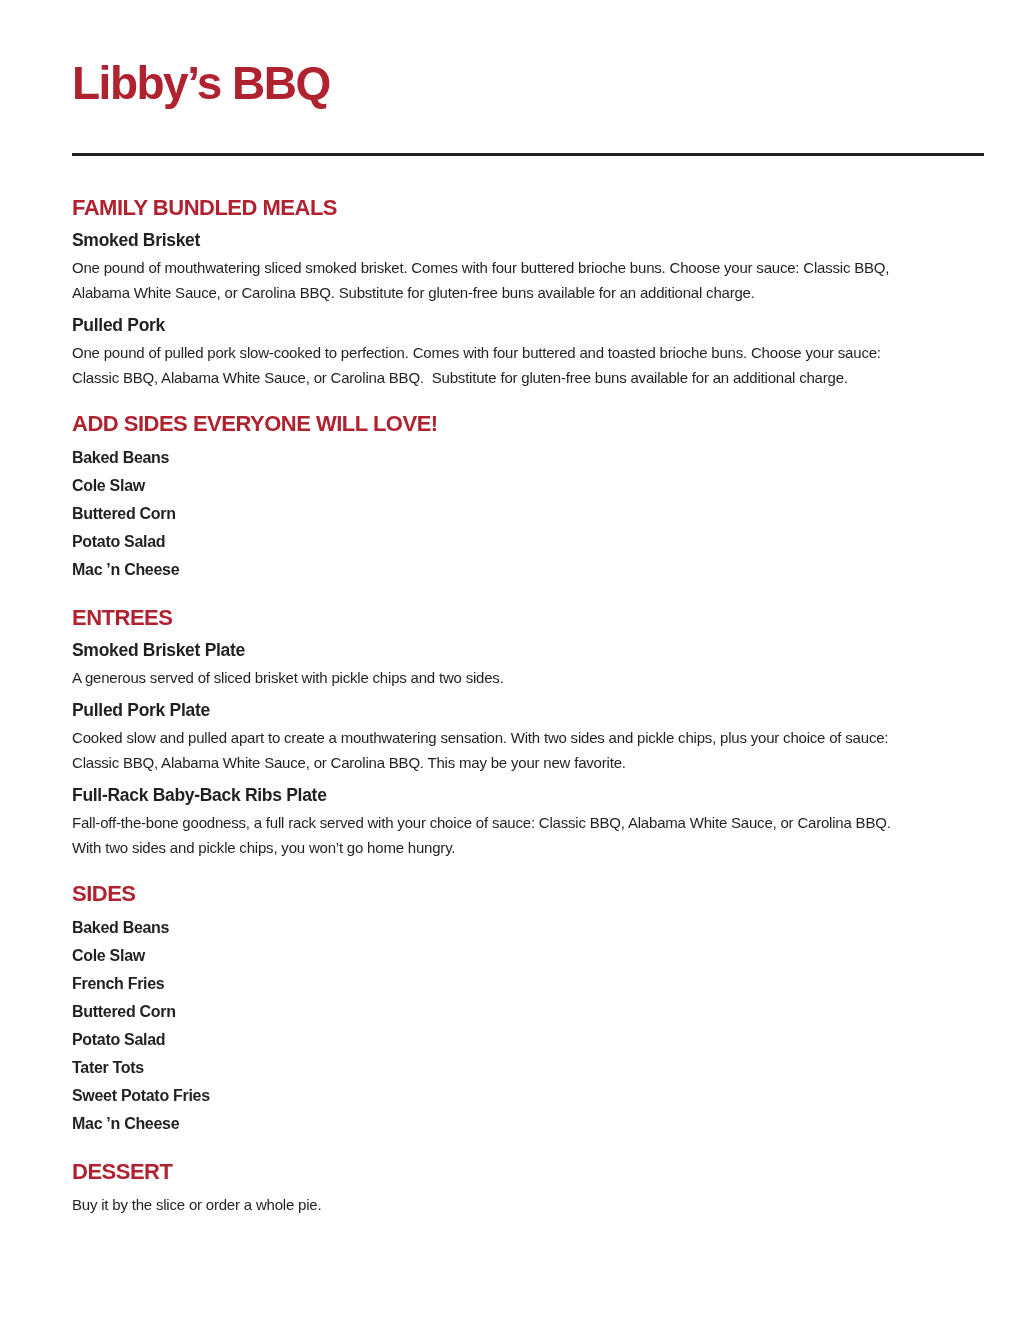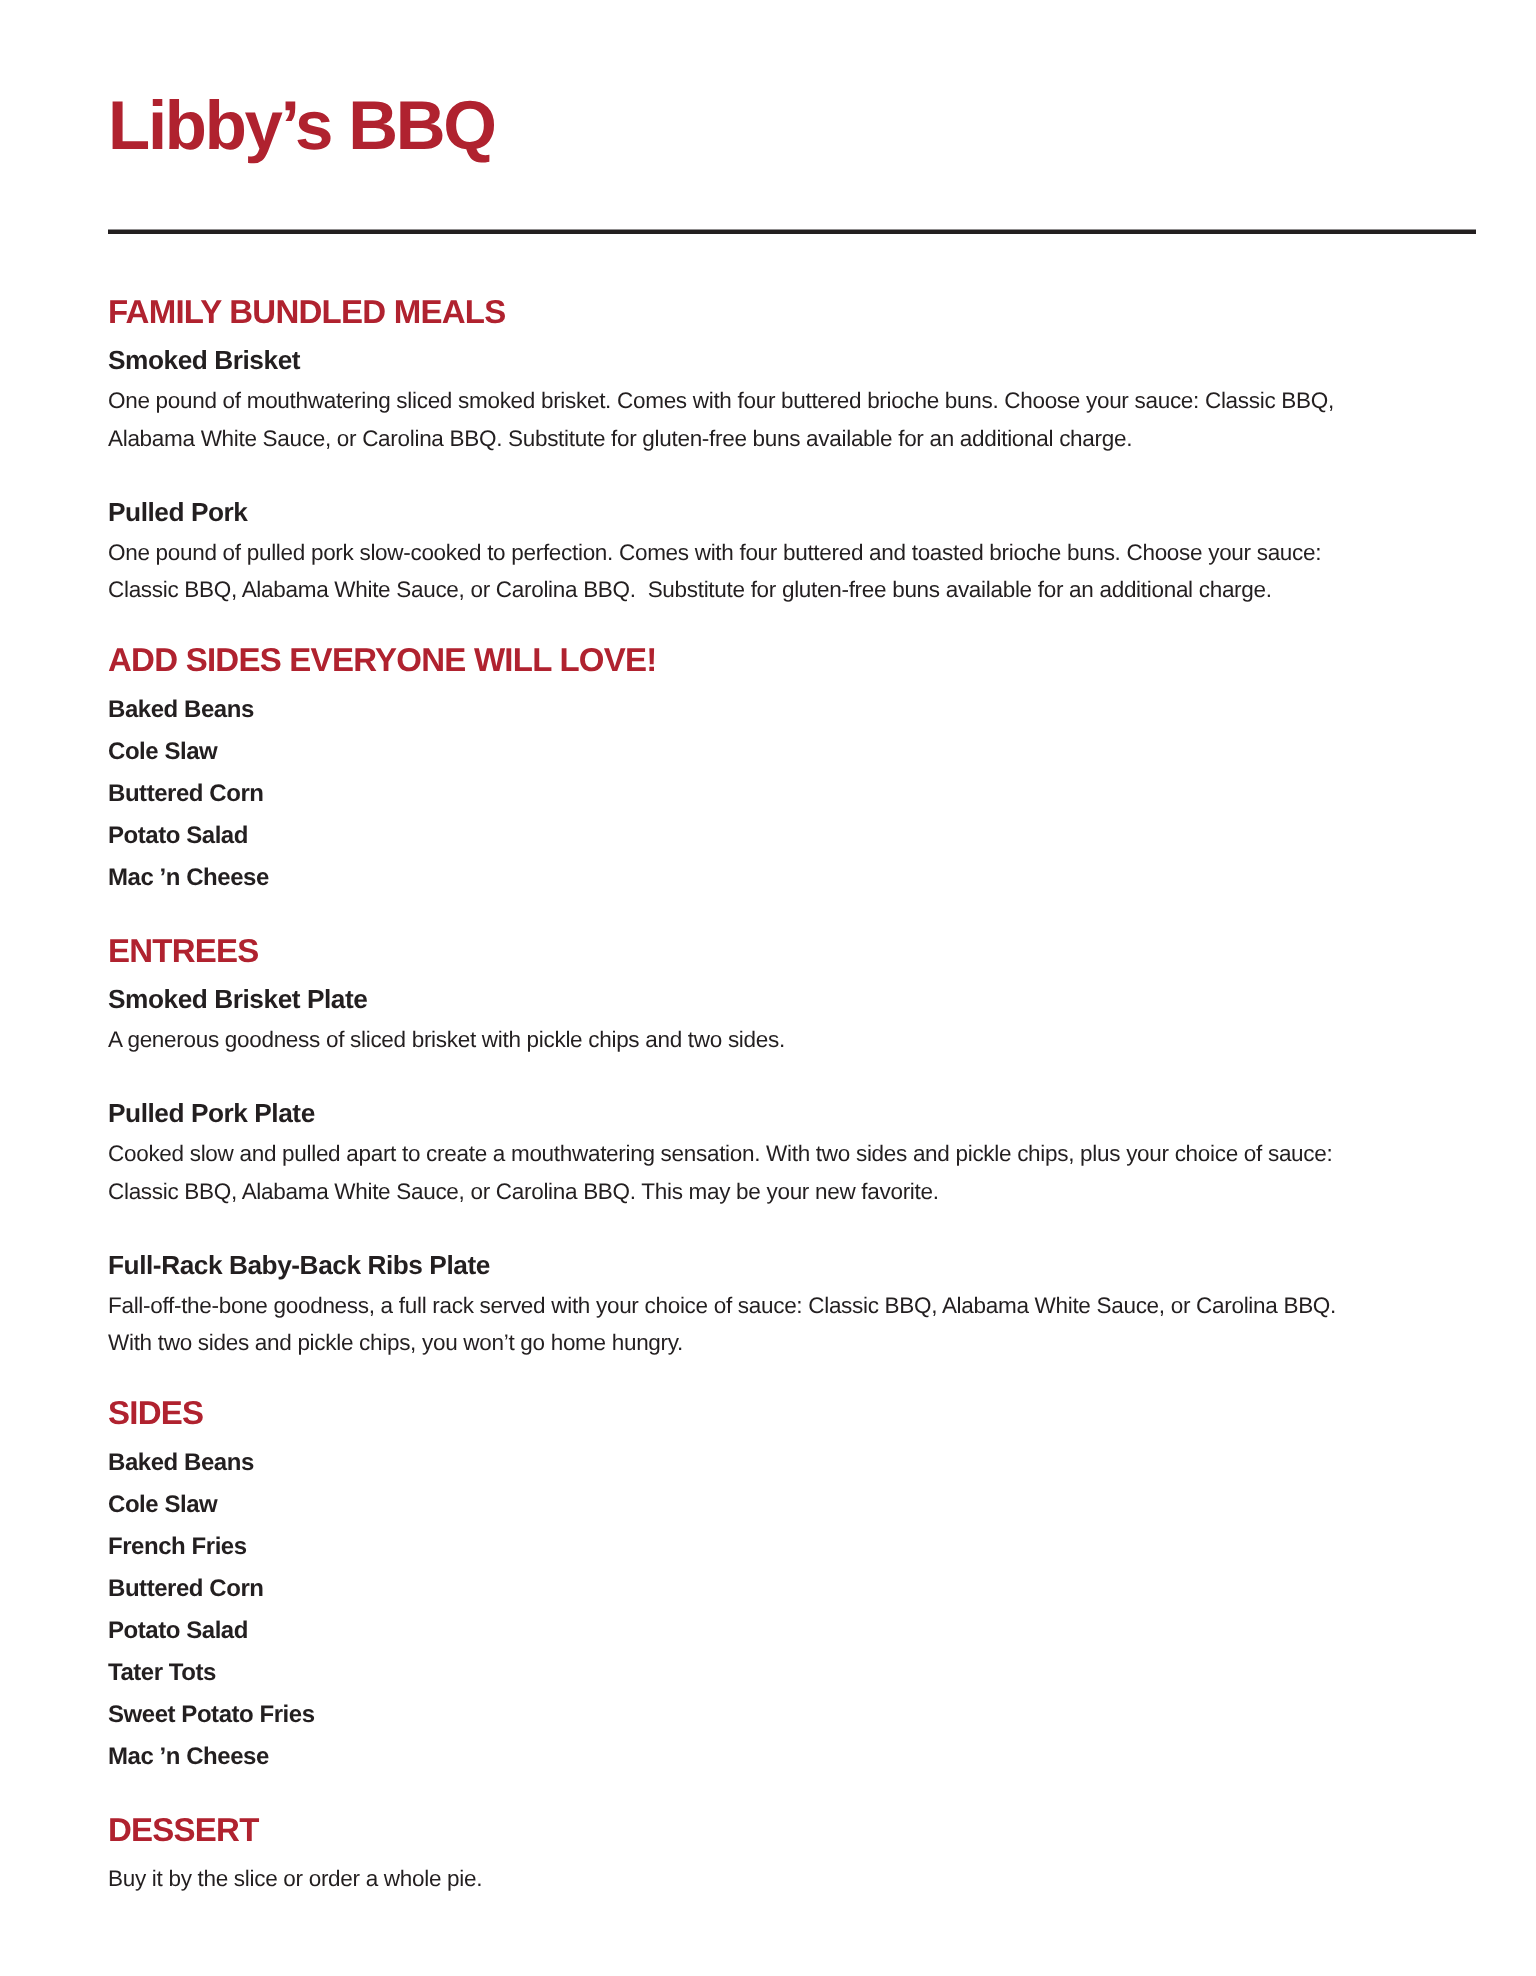--- a/index.html
+++ b/index.html
@@ -38,21 +38,21 @@
   section.first{ margin-top:38px; }
   h2.section-heading{
     margin:0 0 6px 0;
     font-size:22px;
     line-height:28px;
     font-weight:700;
     letter-spacing:-0.5px;
     color:var(--accent);
   }
   .item{ margin-top:0; }
-  .item + .item{ margin-top:24px; }
+  .item + .item{ margin-top:8px; }
   h3.item-name{
     margin:0 0 3px 0;
     font-size:17.5px;
     line-height:24px;
     font-weight:700;
     letter-spacing:-0.3px;
     color:var(--ink);
   }
   p.item-desc{
     margin:0;
@@ -106,21 +106,21 @@
       <li>Buttered Corn</li>
       <li>Potato Salad</li>
       <li>Mac ’n Cheese</li>
     </ul>
   </section>
 
   <section>
     <h2 class="section-heading">ENTREES</h2>
     <div class="item">
       <h3 class="item-name">Smoked Brisket Plate</h3>
-      <p class="item-desc">A generous goodness of sliced brisket with pickle chips and two sides.</p>
+      <p class="item-desc">A generous served of sliced brisket with pickle chips and two sides.</p>
     </div>
     <div class="item">
       <h3 class="item-name">Pulled Pork Plate</h3>
       <p class="item-desc">Cooked slow and pulled apart to create a mouthwatering sensation. With two sides and pickle chips, plus your choice of sauce:
 Classic BBQ, Alabama White Sauce, or Carolina BBQ. This may be your new favorite.</p>
     </div>
     <div class="item">
       <h3 class="item-name">Full-Rack Baby-Back Ribs Plate</h3>
       <p class="item-desc">Fall-off-the-bone goodness, a full rack served with your choice of sauce: Classic BBQ, Alabama White Sauce, or Carolina BBQ.
 With two sides and pickle chips, you won’t go home hungry.</p>

